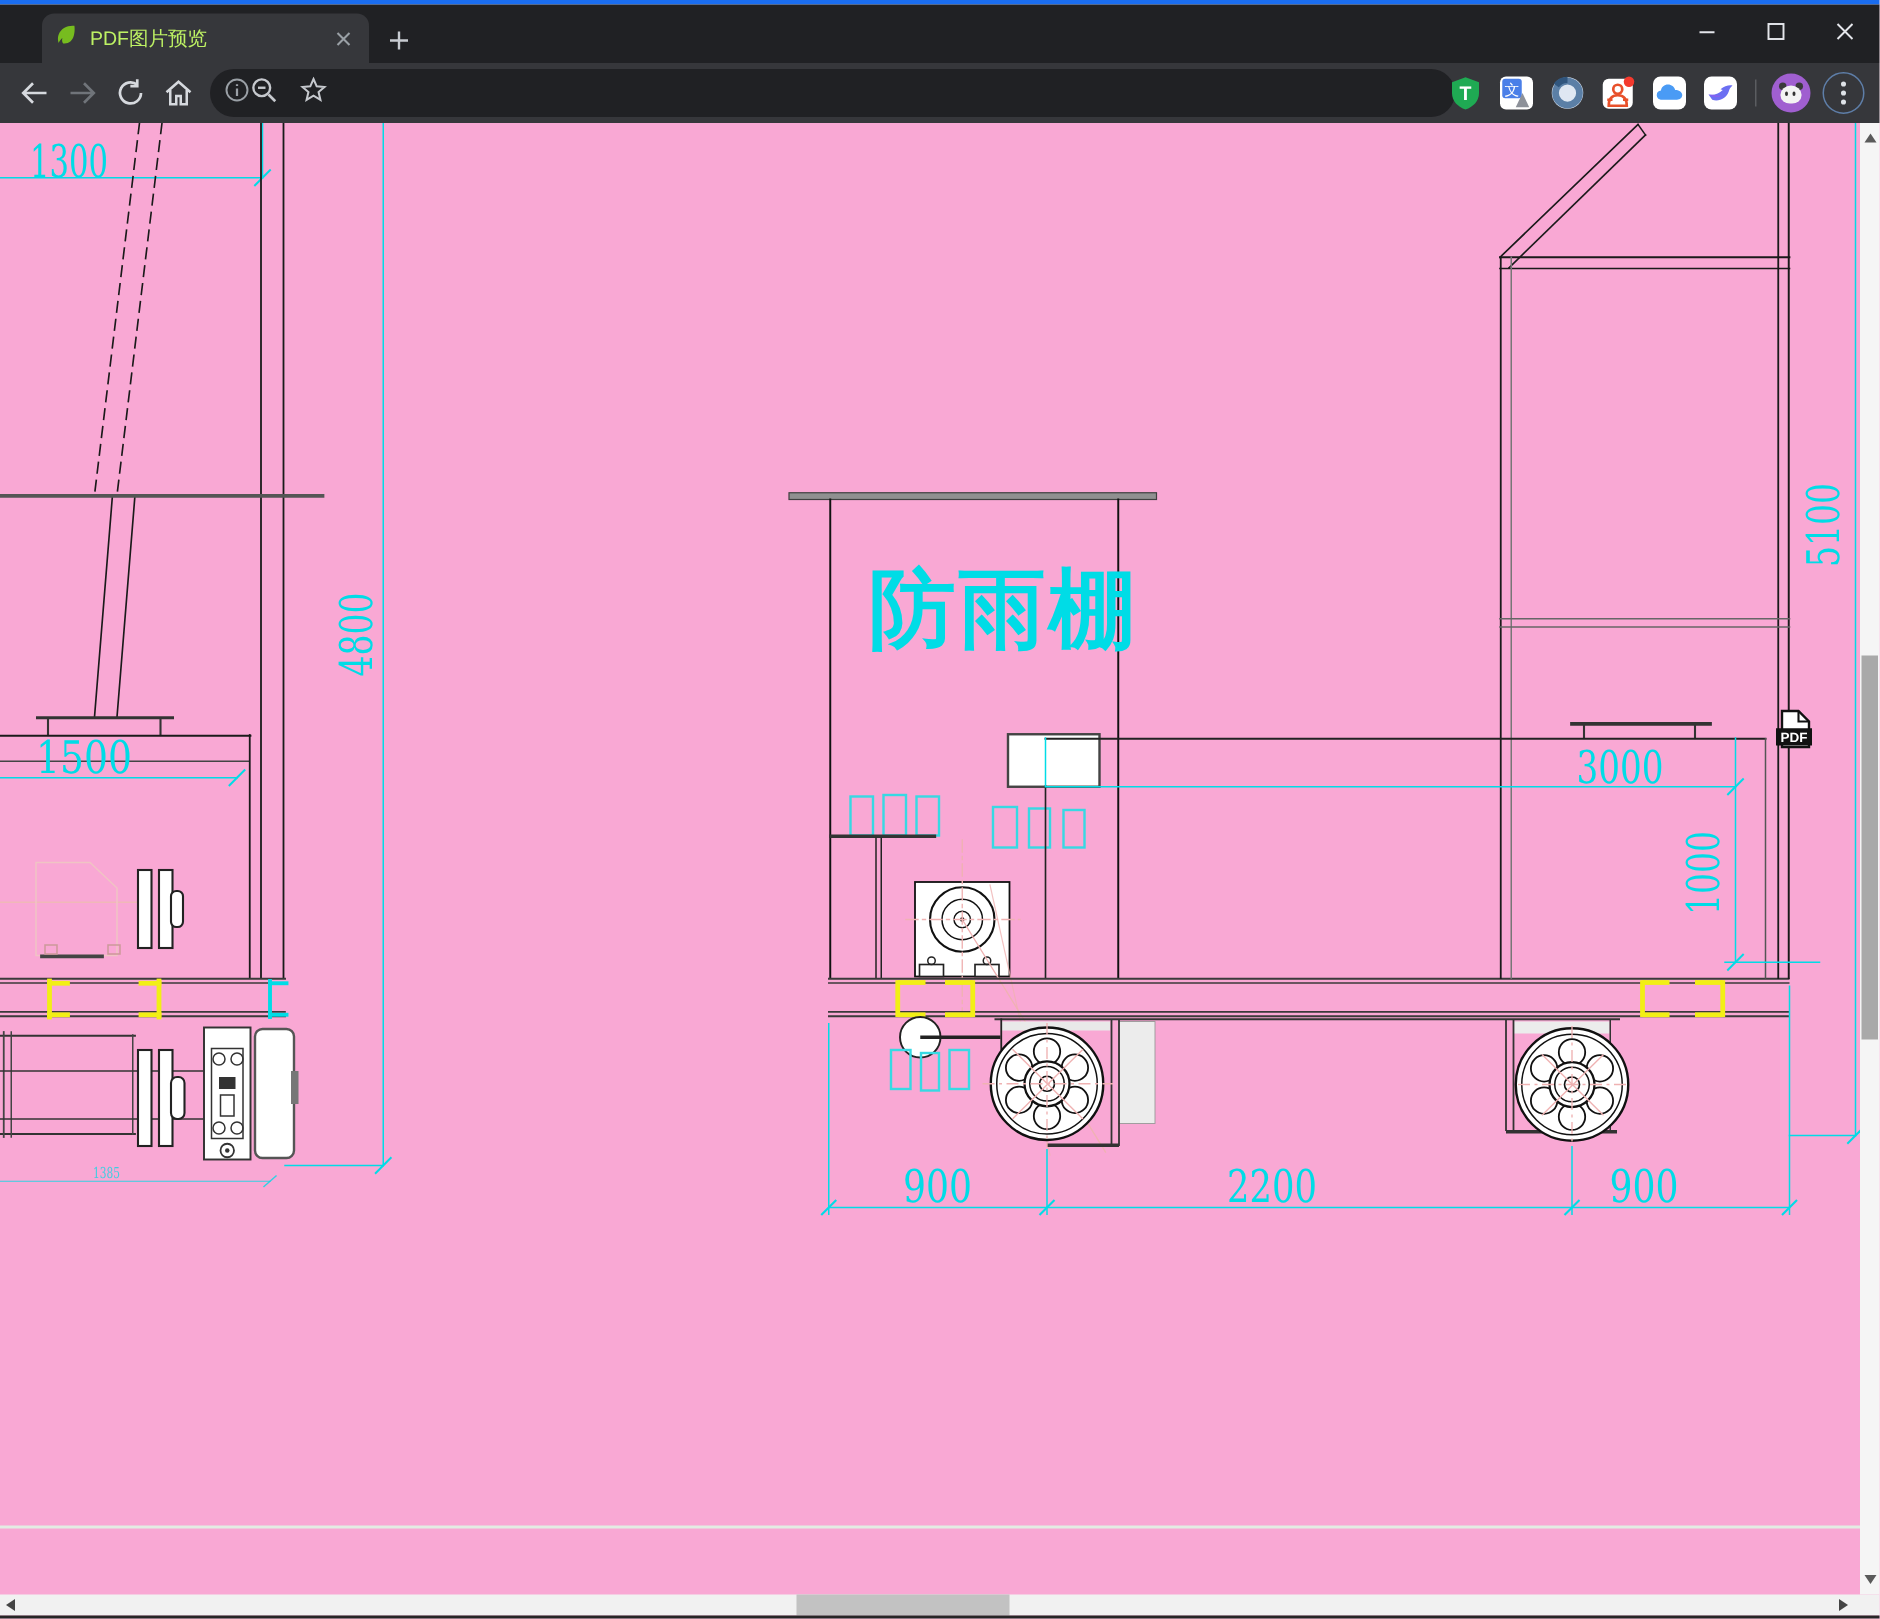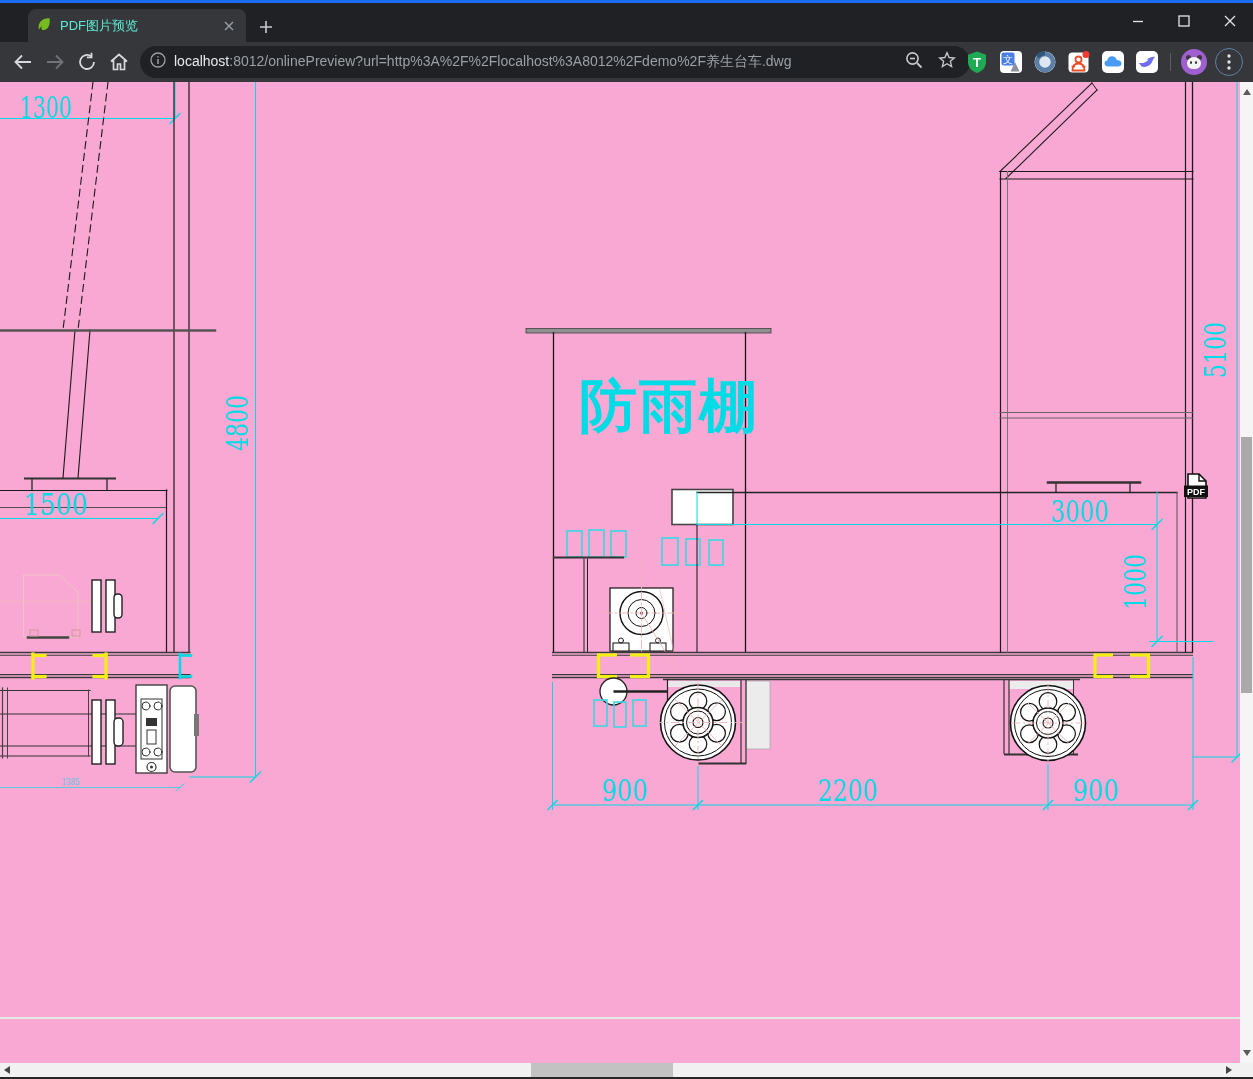--- a/index.html
+++ b/index.html
@@ -2,21 +2,21 @@
 <html><head>
 <meta charset="utf-8">
 <style>
   * { margin:0; padding:0; box-sizing:border-box; }
   html,body { width:1253px; height:1079px; overflow:hidden; background:#fff;
               font-family:"Liberation Sans", sans-serif; }
   .accent-strip { position:absolute; left:0; top:0; width:1253px; height:3px; background:#1a6df0; }
   .titlebar { position:absolute; left:0; top:3px; width:1253px; height:39px; background:#202124; }
   .tab { position:absolute; left:28px; top:6px; width:218px; height:33px; background:#36373b;
          border-radius:8px 8px 0 0; display:flex; align-items:center; padding:0 8px; }
-  .tab-title { color:#5eead4; font-size:13px; margin-left:8px; flex:1; white-space:nowrap; overflow:hidden; }
+  .tab-title { color:#bef264; font-size:13px; margin-left:8px; flex:1; white-space:nowrap; overflow:hidden; }
   .tab-close { width:18px; height:18px; display:flex; align-items:center; justify-content:center; }
   .newtab-btn { position:absolute; left:254px; top:12px; width:24px; height:24px; display:flex; align-items:center; justify-content:center; }
   .win-controls { position:absolute; right:0; top:0; height:39px; display:flex; }
   .win-btn { width:46px; height:36px; display:flex; align-items:center; justify-content:center; }
   .toolbar { position:absolute; left:0; top:42px; width:1253px; height:40px; background:#36373b;
              display:flex; align-items:center; }
   .nav-btn { width:30px; height:30px; margin-left:2px; display:flex; align-items:center; justify-content:center; }
   .urlbar { position:absolute; left:140px; top:46px; width:830px; height:32px; background:#202124;
             border-radius:16px; display:flex; align-items:center; padding:0 10px; }
   .url-text { font-size:14px; margin-left:8px; flex:1; white-space:nowrap; overflow:hidden; }
@@ -114,21 +114,20 @@
   </div>
 </div>
 
 <div class="urlbar">
   <span>
     <svg width="16" height="16" viewBox="0 0 16 16">
         <circle cx="8" cy="8" r="7" fill="none" stroke="#9aa0a6" stroke-width="1.3"></circle>
         <path d="M8 4.2 V5.4 M8 7 V12" stroke="#9aa0a6" stroke-width="1.5"></path>
       </svg>
   </span>
-  <span class="url-text"><span class="url-host">localhost</span><span class="url-rest">:8012/onlinePreview?url=http%3A%2F%2Flocalhost%3A8012%2Fdemo%2F养生台车.dwg</span></span>
   <span class="urlbar-right">
     <span>
       <svg width="20" height="20" viewBox="0 0 20 20">
           <circle cx="8.5" cy="8.5" r="5.6" fill="none" stroke="#c6c9ce" stroke-width="1.6"></circle>
           <path d="M6 8.5 H11" stroke="#c6c9ce" stroke-width="1.6"></path>
           <path d="M13 13 L17.5 17.5" stroke="#c6c9ce" stroke-width="1.8"></path>
         </svg>
     </span>
     <span>
       <svg width="18" height="18" viewBox="0 0 16 16">

